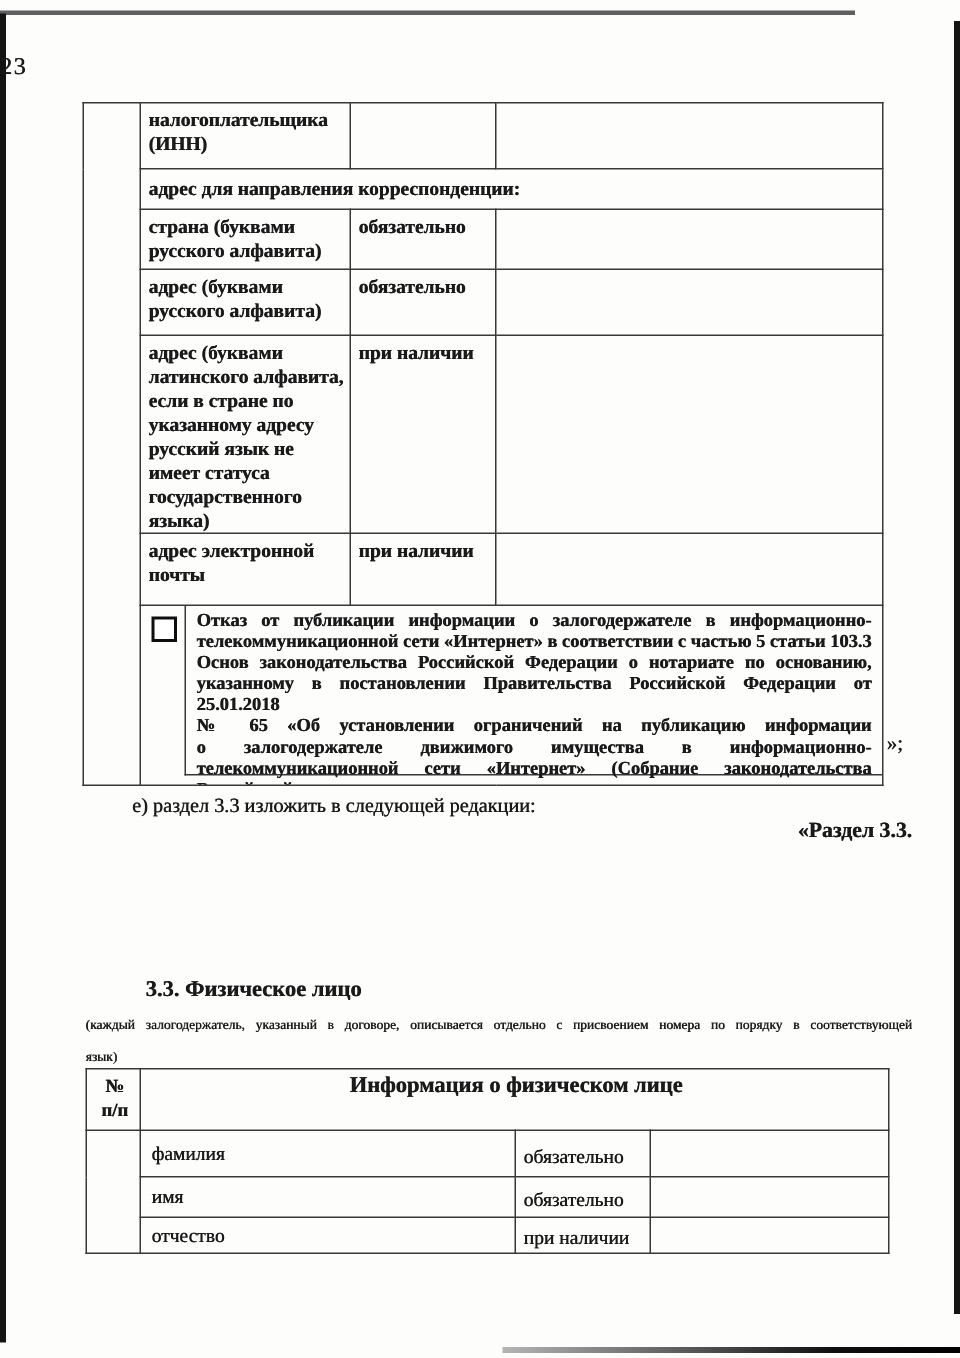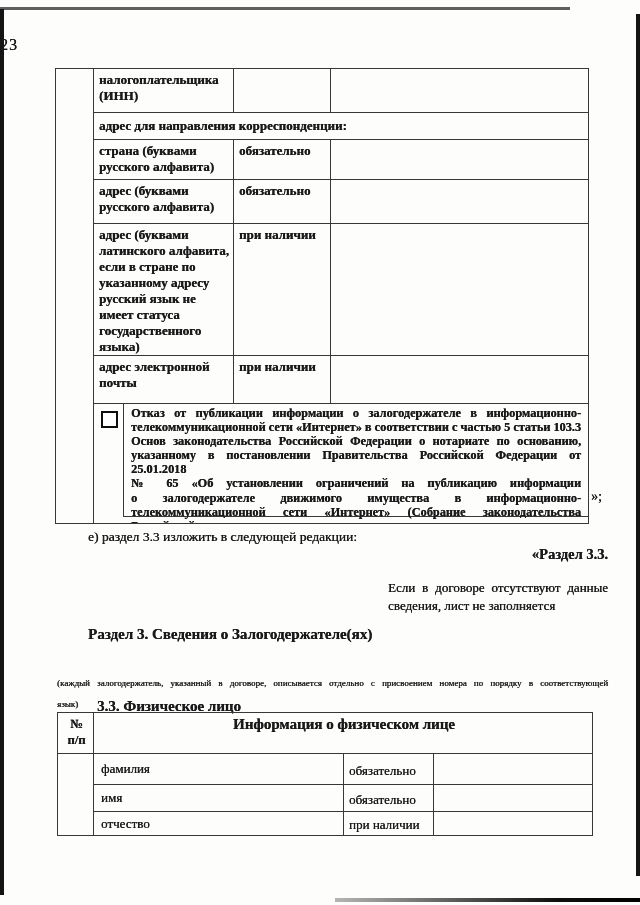--- a/index.html
+++ b/index.html
@@ -57,21 +57,21 @@
 
   .closing-mark { position:absolute; left:591px; top:489px; font-size:14px; }
 
   .amendment-intro { position:absolute; left:88px; top:529px; font-size:13.5px; }
   .section-opening { position:absolute; left:450px; top:546px; width:158px;
                      text-align:right; font-weight:bold; font-size:14.5px; }
   .fill-note { position:absolute; left:388px; top:579px; width:220px;
                font-size:13px; line-height:18px; text-align:justify; }
 
   .heading-1 { position:absolute; left:88px; top:626px; font-weight:bold; font-size:15px; }
-  .heading-2 { position:absolute; left:97px; top:698px; font-weight:bold; font-size:15px; }
+  .heading-2 { position:absolute; left:97px; top:652px; font-weight:bold; font-size:15px; }
   .small-note { position:absolute; left:57px; top:678px; width:551px;
                 font-size:9px; line-height:11px; }
   .small-note .spread { text-align:justify; text-align-last:justify; }
   .small-note .l2 { margin-top:10px; }
 
   #person-table { left:57px; top:712px; width:535px; }
   #person-table tr.hd td { height:37px; }
   #person-table tr.p1 td { height:27px; }
   #person-table tr.p2 td { height:23px; }
   #person-table tr.p3 td { height:20px; }
@@ -146,23 +146,21 @@
         </div>
       </td>
     </tr>
   </tbody>
     </table>
 
   <div class="closing-mark">»;</div>
 
   <div class="amendment-intro">е) раздел 3.3 изложить в следующей редакции:</div>
   <div class="section-opening">«Раздел 3.3.</div>
-  <div class="fill-note">Если в договоре отсутствуют данные сведения, лист не заполняется</div>
-
-  <div class="heading-1">Раздел 3. Сведения о Залогодержателе(ях)</div>
+
   <div class="heading-2">3.3. Физическое лицо</div>
 
   <div class="small-note">
     <div class="spread">(каждый залогодержатель, указанный в договоре, описывается отдельно с присвоением номера по порядку в соответствующей</div>
     <div class="l2">язык)</div>
   </div>
 
   <table class="doc" id="person-table">
     <colgroup>
         <col style="width:36px">

